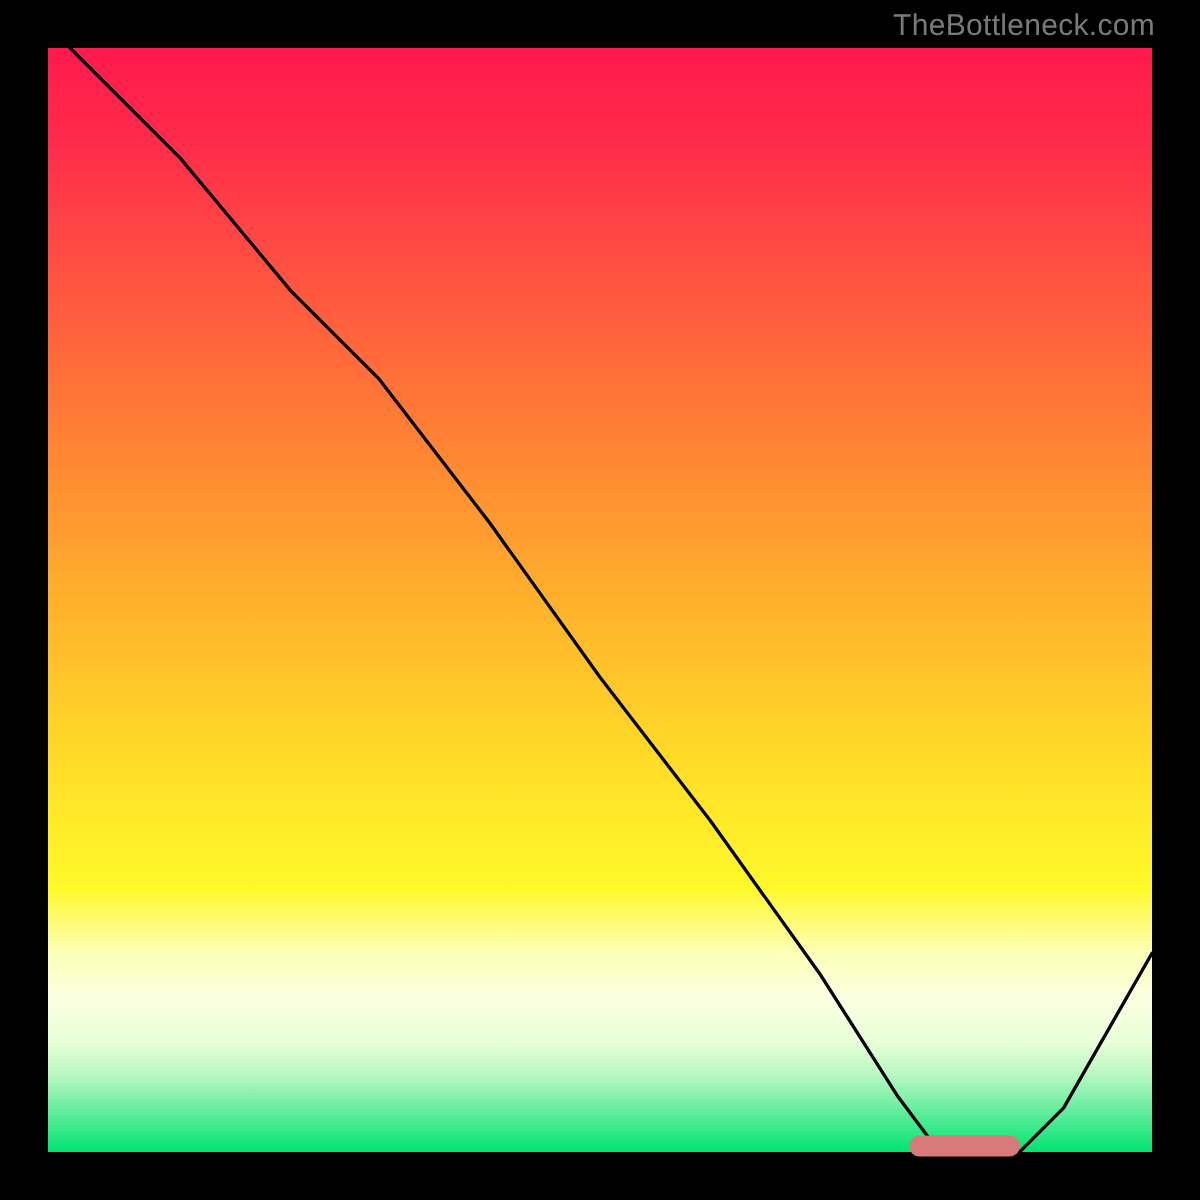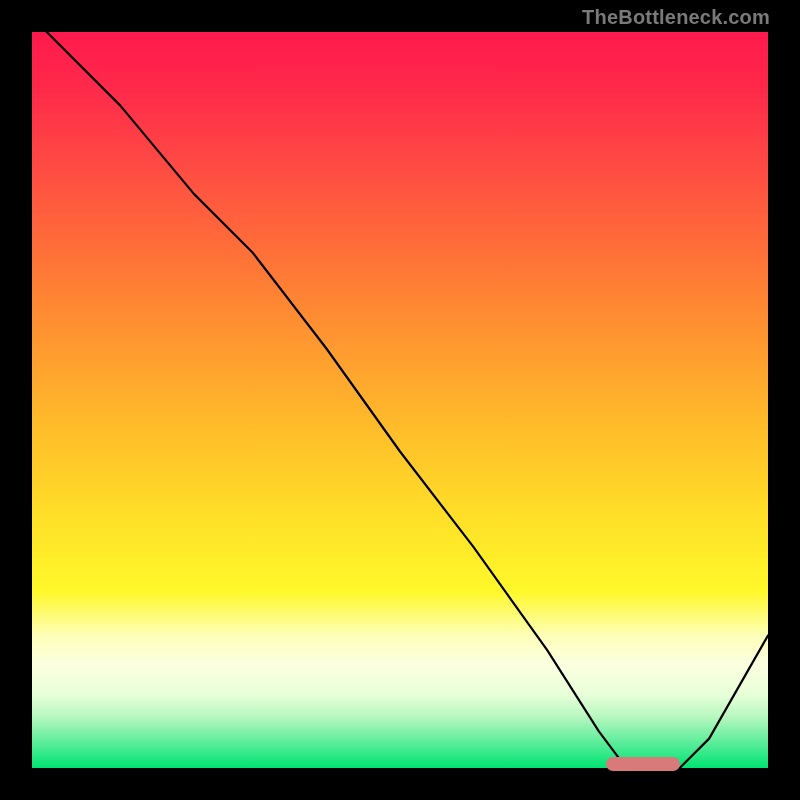--- a/index.html
+++ b/index.html
@@ -32,21 +32,21 @@
       #6aeea0 96%,
       #00e472 100%
     );
   }
   .watermark {
     position: absolute;
     top: 6px;
     right: 30px;
     font-family: Arial, Helvetica, sans-serif;
     font-size: 20px;
-    font-weight: 700;
+    font-weight: 400;
     color: #7a7a7a;
     letter-spacing: 0.2px;
     text-align: right;
   }
   .curve {
     position: absolute;
     left: 0; top: 0;
     width: 736px; height: 736px;
     pointer-events: none;
   }

